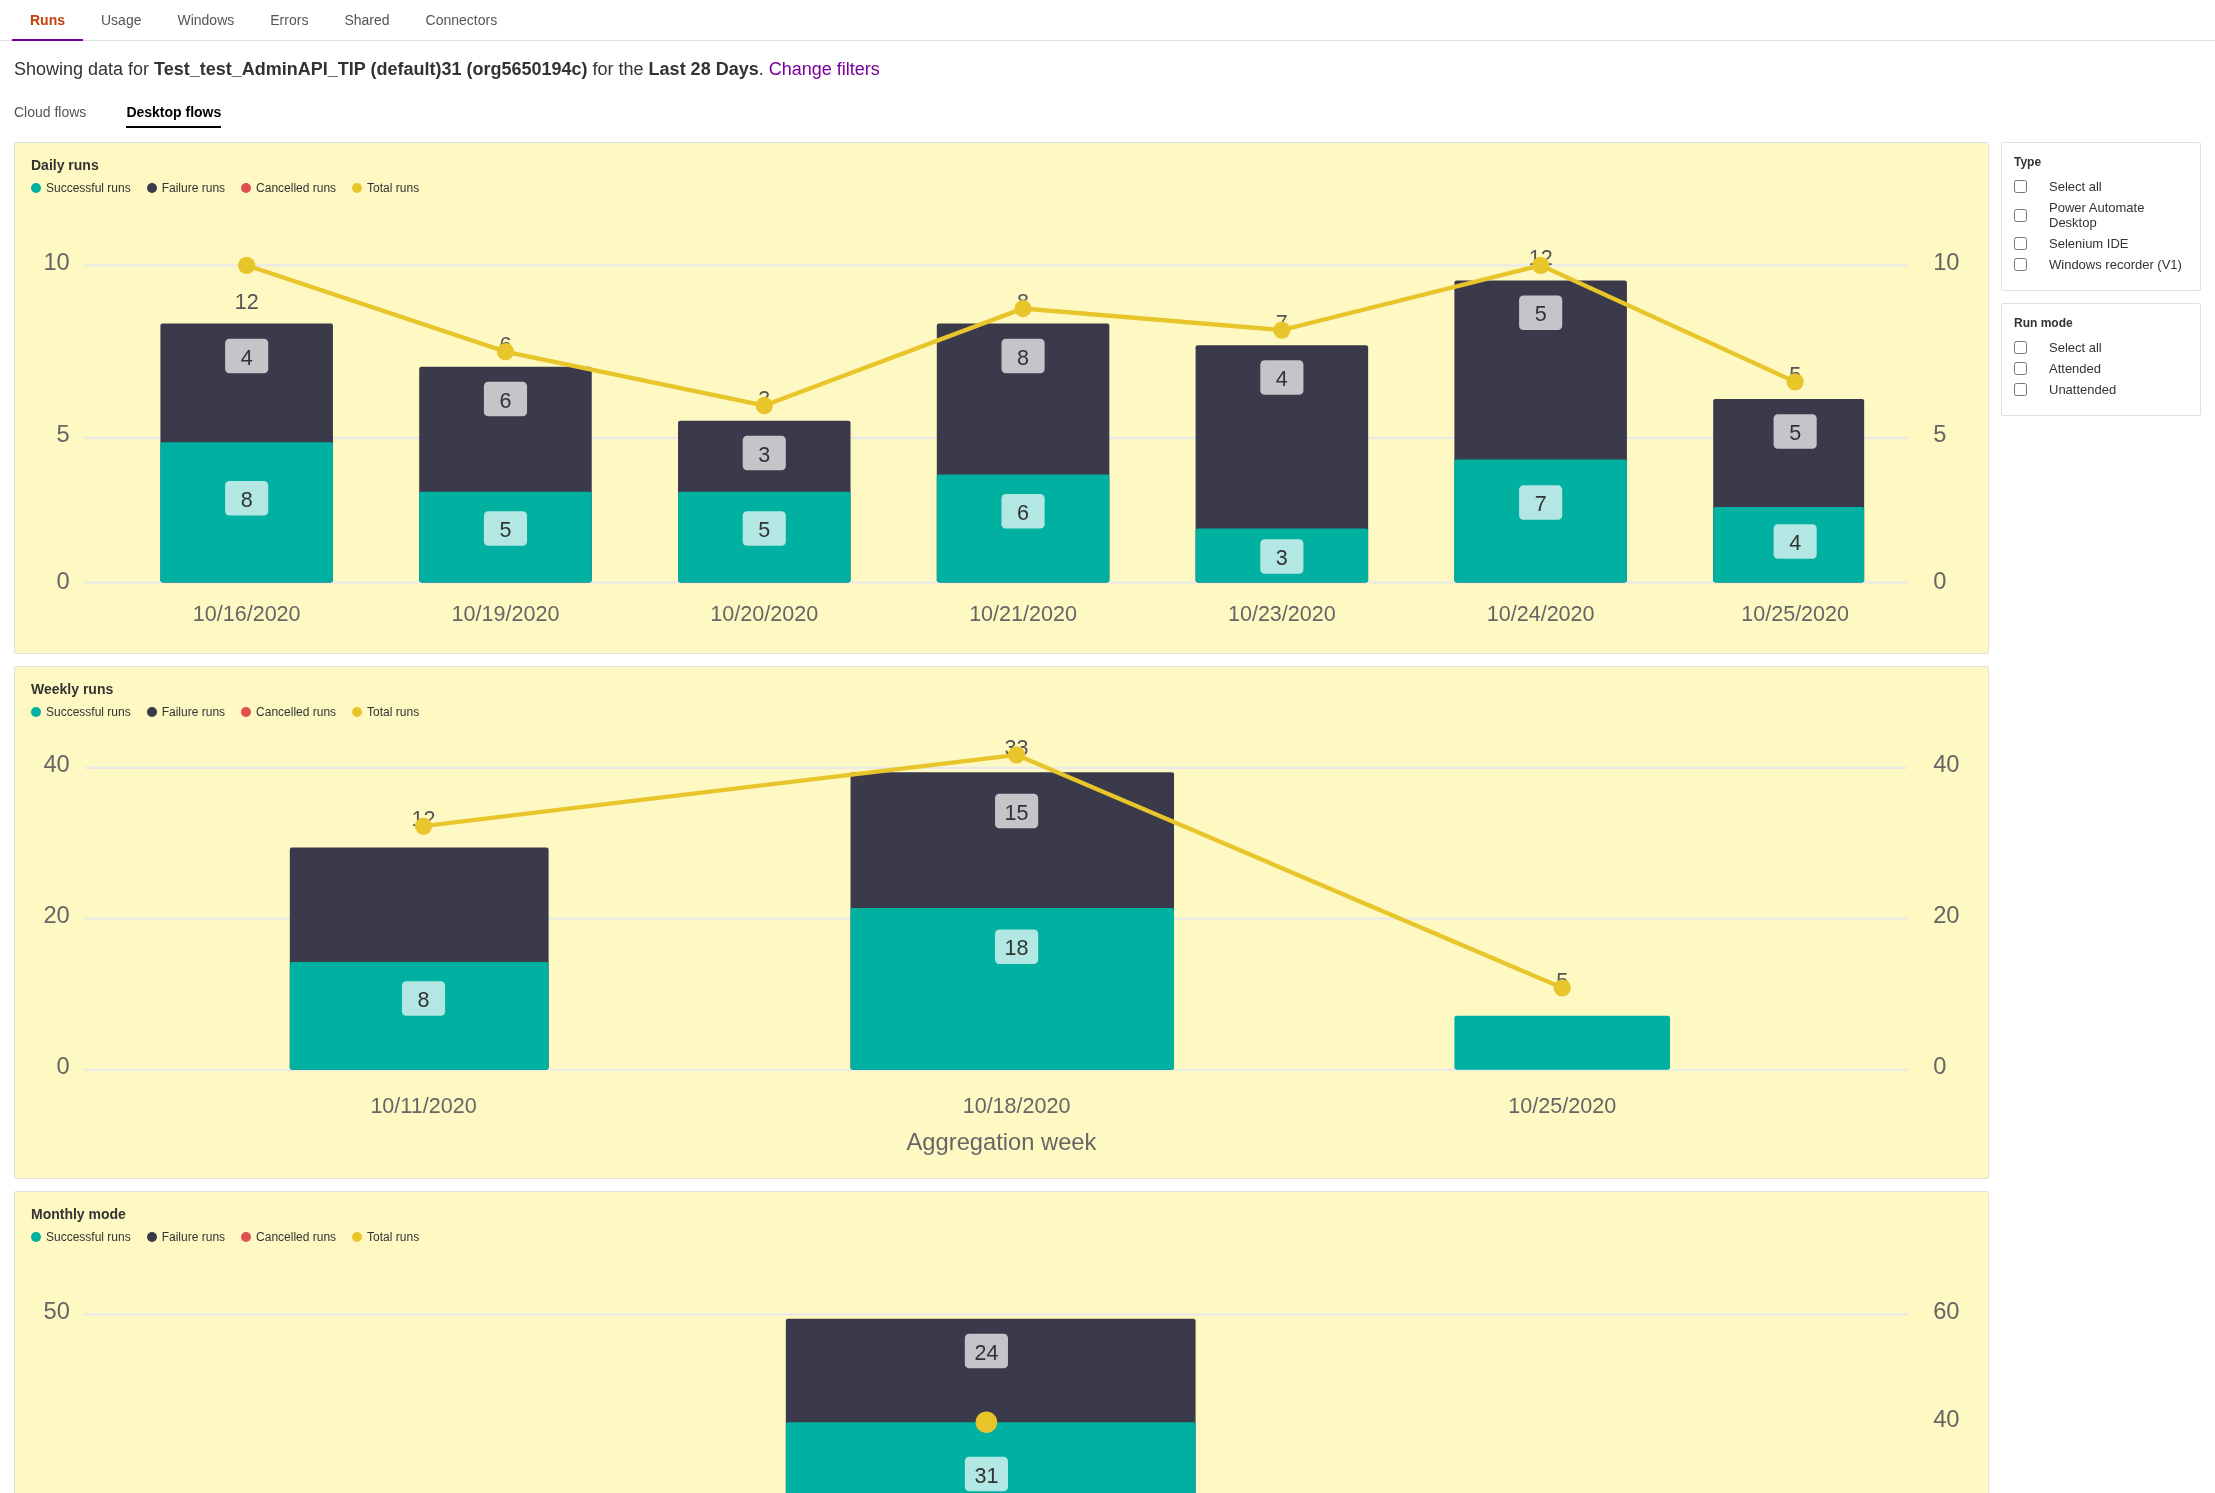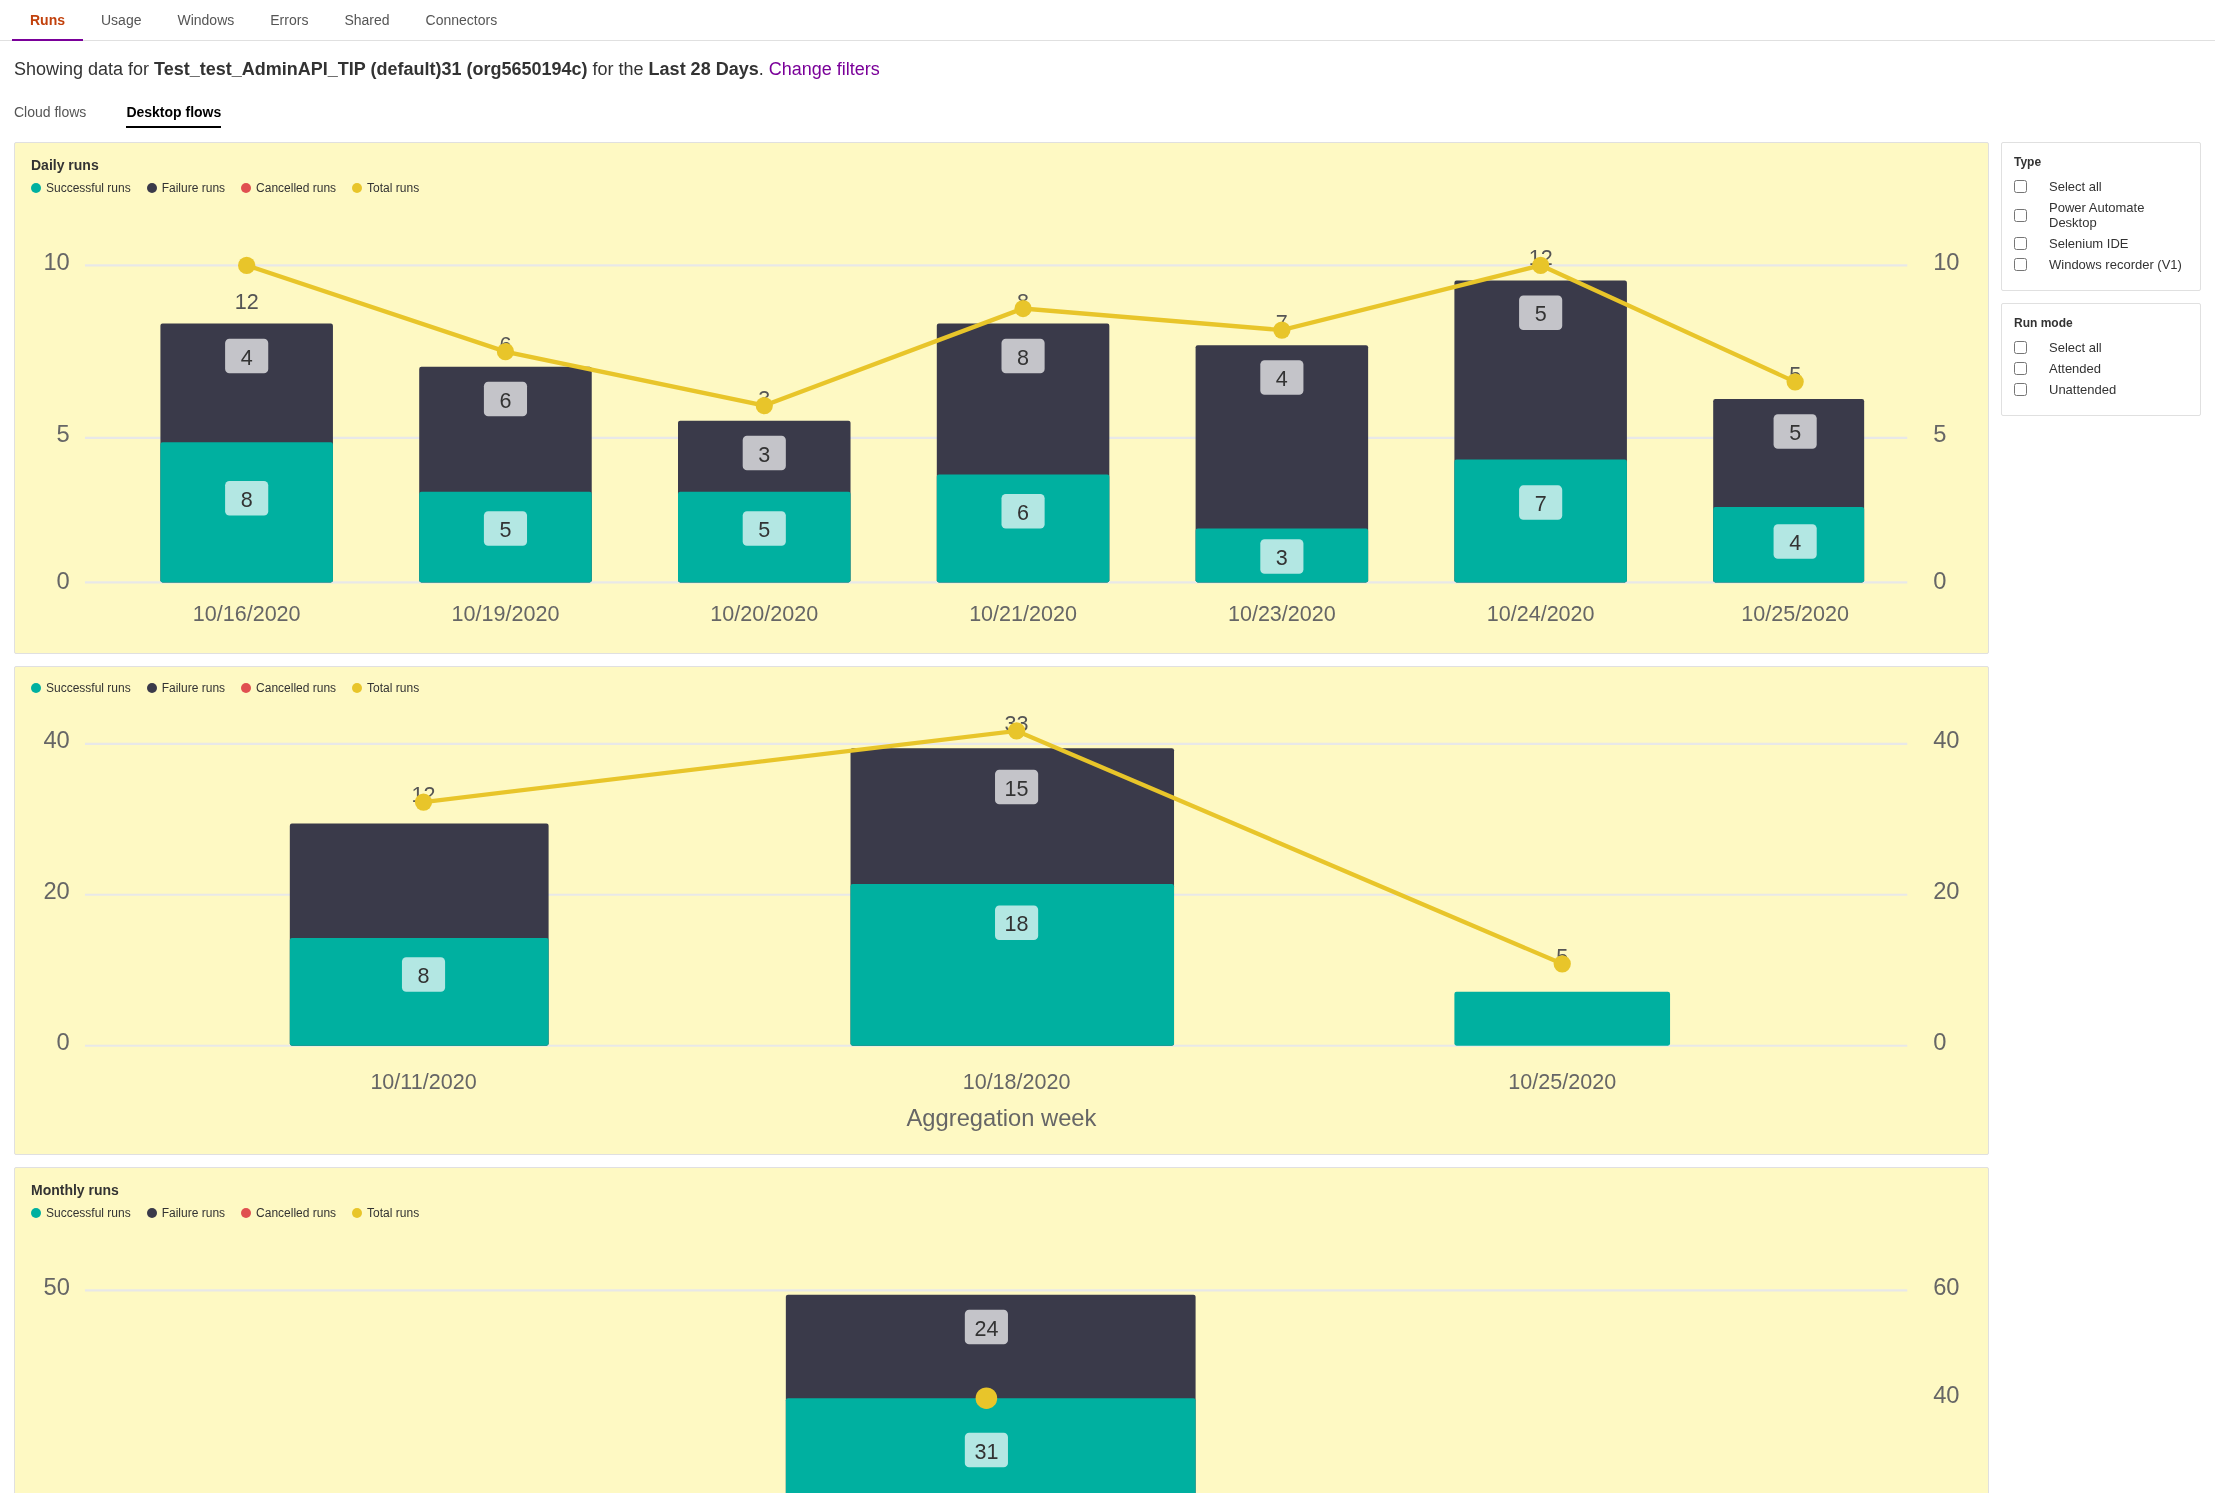--- a/index.html
+++ b/index.html
@@ -288,20 +288,21 @@
           <circle cx="580" cy="58" r="4" fill="#e8c52a"></circle>
           <circle cx="700" cy="28" r="4" fill="#e8c52a"></circle>
           <circle cx="818" cy="82" r="4" fill="#e8c52a"></circle>
 
           <text x="450" y="208" font-size="11" fill="#666" text-anchor="middle">Aggregation date</text>
         </svg>
       </div>
     </div>
 
     <div class="chart-card">
+      <div class="chart-title">Weekly runs</div>
       <div class="legend">
         <div class="legend-item">
           <div class="legend-dot" style="background:#00b0a0;"></div>
           <span>Successful runs</span>
         </div>
         <div class="legend-item">
           <div class="legend-dot" style="background:#3a3a4a;"></div>
           <span>Failure runs</span>
         </div>
         <div class="legend-item">
@@ -351,21 +352,21 @@
           <circle cx="182" cy="45" r="4" fill="#e8c52a"></circle>
           <circle cx="457" cy="12" r="4" fill="#e8c52a"></circle>
           <circle cx="710" cy="120" r="4" fill="#e8c52a"></circle>
 
           <text x="450" y="195" font-size="11" fill="#666" text-anchor="middle">Aggregation week</text>
         </svg>
       </div>
     </div>
 
     <div class="chart-card">
-      <div class="chart-title">Monthly runs</div>
+      <div class="chart-title">Monthly mode</div>
       <div class="legend">
         <div class="legend-item">
           <div class="legend-dot" style="background:#00b0a0;"></div>
           <span>Successful runs</span>
         </div>
         <div class="legend-item">
           <div class="legend-dot" style="background:#3a3a4a;"></div>
           <span>Failure runs</span>
         </div>
         <div class="legend-item">

